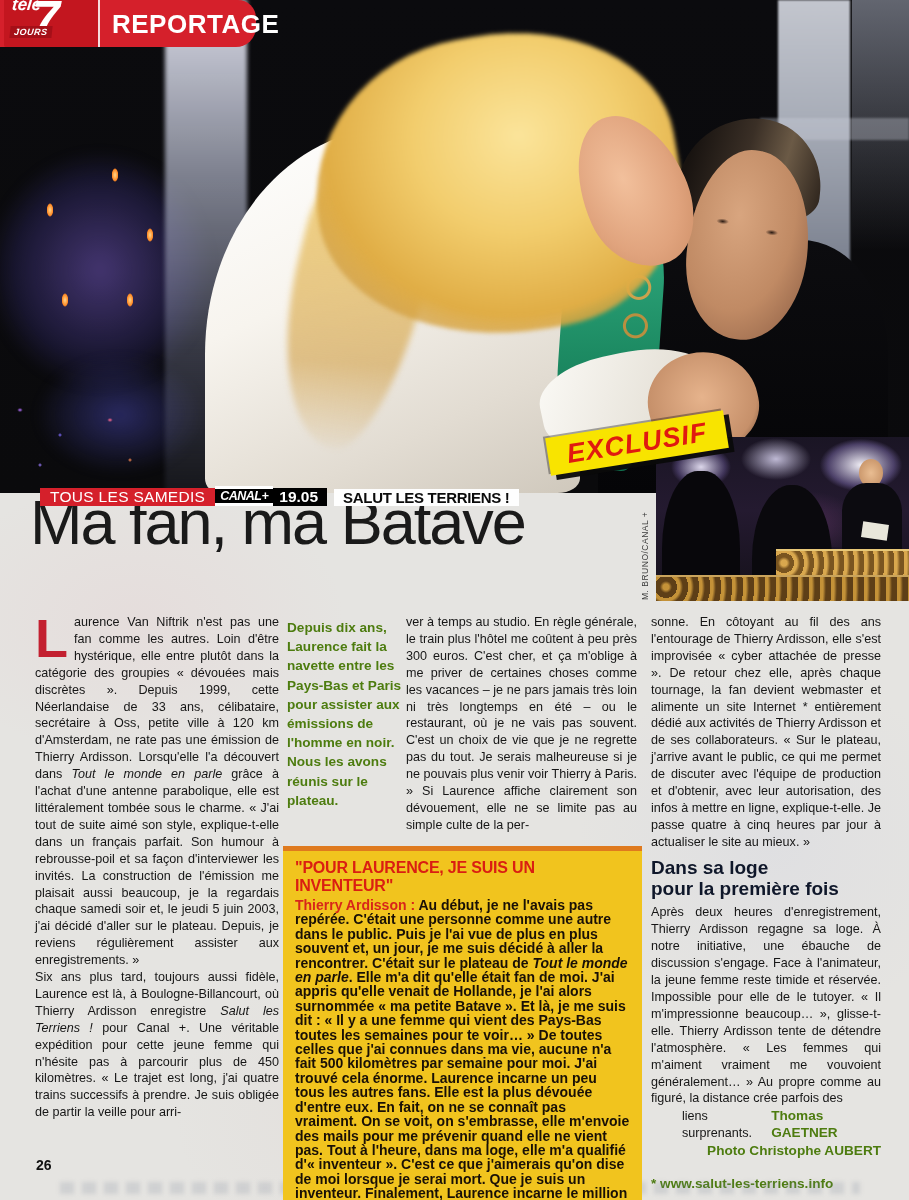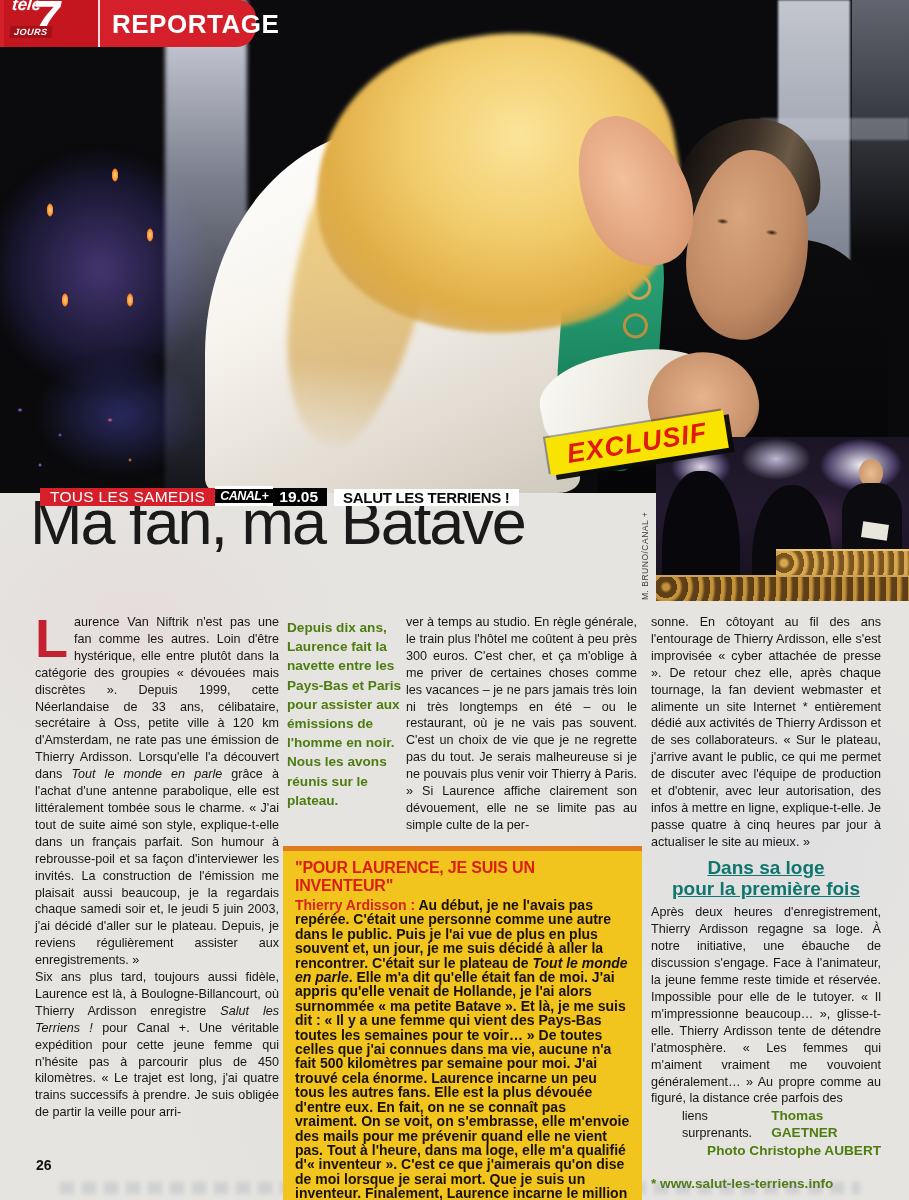--- a/index.html
+++ b/index.html
@@ -133,21 +133,21 @@
 
   
   .headline{position:absolute;left:30px;top:490px;width:640px;z-index:5;}
   .kicker{color:#ce1e29;font-weight:800;font-size:49px;line-height:1.08;letter-spacing:-1px;}
   .htitle{color:#1a1a1a;font-weight:400;font-size:63px;line-height:1.0;letter-spacing:-2px;margin-top:1px;}
 
   
   .body{font-size:12.6px;line-height:16.9px;text-align:justify;color:#161616;margin:0;}
   .it{font-style:italic;}
   .dropcap{float:left;font-size:54px;line-height:42px;font-weight:700;color:#c32030;margin:3px 6px 0 0;}
-  .subhead{margin:7px 0 5px;text-align:center;color:#0f766e;font-size:19px;font-weight:700;line-height:1.1;text-decoration:underline;}
+  .subhead{margin:7px 0 5px;text-align:left;color:#0f172a;font-size:19px;font-weight:700;line-height:1.1;}
   .col1{position:absolute;left:35px;top:614px;width:244px;}
   .standfirst{position:absolute;left:287px;top:618px;width:118px;font-weight:700;font-size:13.6px;
     line-height:19.2px;color:#4d7c0f;}
   .col2{position:absolute;left:406px;top:614px;width:231px;}
   .col3{position:absolute;left:651px;top:614px;width:230px;}
   .byline-row{display:flex;justify-content:center;align-items:baseline;
     font-size:12.6px;line-height:17px;color:#161616;margin-left:31px;}
   .byline,.credit-row,.footnote{font-weight:700;font-size:13.6px;line-height:17px;color:#4d7c0f;}
   .credit-row{text-align:right;}
   .footnote{text-align:left;margin-top:16px;}

